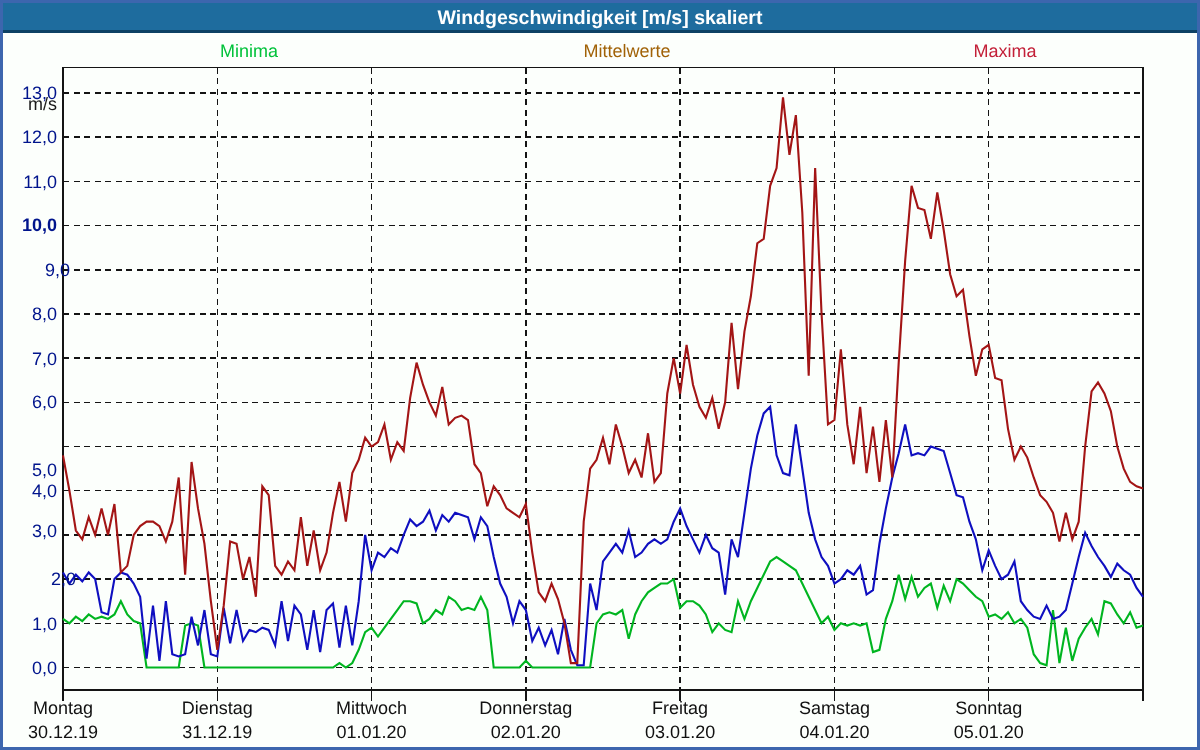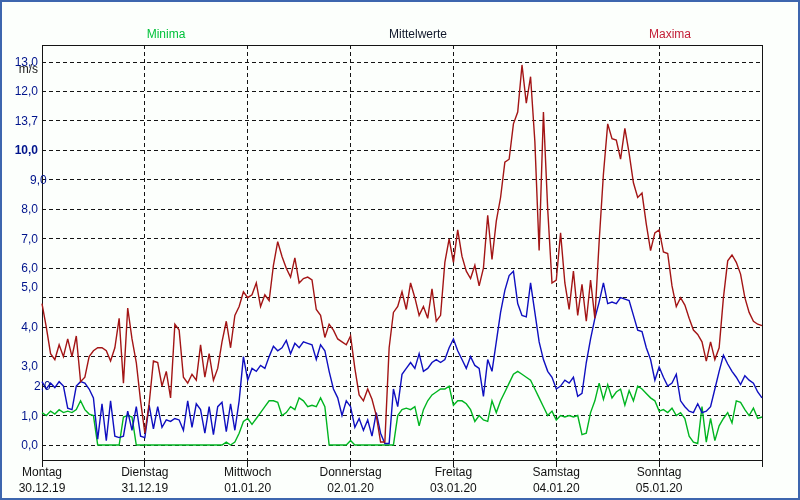--- a/index.html
+++ b/index.html
@@ -40,23 +40,26 @@
     position:absolute;width:96px;text-align:center;
     font-size:12px;color:#111111;line-height:14px;
   }
   .xlab-name{top:463px;}
   .xlab-date{top:479px;}
 </style>
 </head>
 <body>
 
 <div class="window">
+  <div class="titlebar">
+    <span>Windgeschwindigkeit [m/s] skaliert</span>
+  </div>
 
   <span id="legend-minima" class="legend-item" style="color: rgb(0, 194, 58);">Minima</span>
-  <span id="legend-mittelwerte" class="legend-item" style="color: #0f172a;">Mittelwerte</span>
+  <span id="legend-mittelwerte" class="legend-item" style="color: #a16207;">Mittelwerte</span>
   <span id="legend-maxima" class="legend-item" style="color: rgb(195, 32, 56);">Maxima</span>
 
   <div class="yunit">m/s</div>
 
   <svg id="plot" width="800" height="500">
       <line x1="40" y1="443" x2="760" y2="443" stroke="#141414" stroke-width="1" shape-rendering="crispEdges" stroke-dasharray="4 3"></line>
       <line x1="40" y1="413.53846153846155" x2="760" y2="413.53846153846155" stroke="#141414" stroke-width="1" shape-rendering="crispEdges" stroke-dasharray="4 3"></line>
       <line x1="40" y1="384.0769230769231" x2="760" y2="384.0769230769231" stroke="#141414" stroke-width="1" shape-rendering="crispEdges" stroke-dasharray="4 3"></line>
       <line x1="40" y1="354.61538461538464" x2="760" y2="354.61538461538464" stroke="#141414" stroke-width="1" shape-rendering="crispEdges" stroke-dasharray="4 3"></line>
       <line x1="40" y1="325.1538461538462" x2="760" y2="325.1538461538462" stroke="#141414" stroke-width="1" shape-rendering="crispEdges" stroke-dasharray="4 3"></line>
@@ -85,29 +88,29 @@
       <line x1="760" y1="458" x2="760" y2="465" stroke="#141414" stroke-width="1" shape-rendering="crispEdges"></line>
       <rect x="40" y="43" width="720" height="415" fill="none" stroke="#141414" stroke-width="1" shape-rendering="crispEdges"></rect>
       <polyline points="40.00,410.59 44.29,413.54 48.57,409.12 52.86,412.07 57.14,407.65 61.43,410.59 65.71,409.12 70.00,410.59 74.29,407.65 78.57,398.81 82.86,407.65 87.14,412.07 91.43,413.54 95.71,443.00 100.00,443.00 104.29,443.00 108.57,443.00 112.86,443.00 117.14,443.00 121.43,415.01 125.71,413.54 130.00,415.01 134.29,443.00 138.57,443.00 142.86,443.00 147.14,443.00 151.43,443.00 155.71,443.00 160.00,443.00 164.29,443.00 168.57,443.00 172.86,443.00 177.14,443.00 181.43,443.00 185.71,443.00 190.00,443.00 194.29,443.00 198.57,443.00 202.86,443.00 207.14,443.00 211.43,443.00 215.71,443.00 220.00,443.00 224.29,440.05 228.57,443.00 232.86,440.05 237.14,431.22 241.43,419.43 245.71,416.48 250.00,422.38 254.29,416.48 258.57,410.59 262.86,404.70 267.14,398.81 271.43,398.81 275.71,400.28 280.00,413.54 284.29,410.59 288.57,404.70 292.86,407.65 297.14,395.86 301.43,398.81 305.71,404.70 310.00,403.23 314.29,404.70 318.57,395.86 322.86,404.70 327.14,443.00 331.43,443.00 335.71,443.00 340.00,443.00 344.29,443.00 348.57,438.58 352.86,443.00 357.14,443.00 361.43,443.00 365.71,443.00 370.00,443.00 374.29,443.00 378.57,443.00 382.86,443.00 387.14,443.00 391.43,443.00 395.71,413.54 400.00,407.65 404.29,406.17 408.57,407.65 412.86,404.70 417.14,423.85 421.43,407.65 425.71,398.81 430.00,392.92 434.29,389.97 438.57,387.02 442.86,387.02 447.14,384.08 451.43,403.23 455.71,398.81 460.00,398.81 464.29,401.75 468.57,407.65 472.86,419.43 477.14,413.54 481.43,417.96 485.71,419.43 490.00,398.81 494.29,410.59 498.57,398.81 502.86,389.97 507.14,381.13 511.43,372.29 515.71,369.35 520.00,372.29 524.29,375.24 528.57,378.18 532.86,387.02 537.14,395.86 541.43,404.70 545.71,413.54 550.00,409.12 554.29,417.96 558.57,413.54 562.86,415.01 567.14,413.54 571.43,415.01 575.71,413.54 580.00,432.69 584.29,431.22 588.57,410.59 592.86,398.81 597.14,381.13 601.43,397.33 605.71,382.60 610.00,395.86 614.29,389.97 618.57,387.02 622.86,403.23 627.14,388.50 631.43,398.81 635.71,384.08 640.00,387.02 644.29,391.44 648.57,395.86 652.86,398.81 657.14,409.12 661.43,407.65 665.71,410.59 670.00,406.17 674.29,413.54 678.57,410.59 682.86,416.48 687.14,434.16 691.43,440.05 695.71,441.53 700.00,404.70 704.29,440.05 708.57,416.48 712.86,438.58 717.14,423.85 721.43,416.48 725.71,410.59 730.00,420.90 734.29,398.81 738.57,400.28 742.86,407.65 747.14,413.54 751.43,406.17 755.71,416.48 760.00,415.01" fill="none" stroke="#00b520" stroke-width="1.4"></polyline>
       <polyline points="40.00,379.66 44.29,387.02 48.57,381.13 52.86,385.55 57.14,379.66 61.43,384.08 65.71,406.17 70.00,407.65 74.29,384.08 78.57,379.66 82.86,381.13 87.14,387.02 91.43,395.86 95.71,437.11 100.00,401.75 104.29,438.58 108.57,398.81 112.86,434.16 117.14,435.63 121.43,434.16 125.71,409.12 130.00,428.27 134.29,404.70 138.57,434.16 142.86,435.63 147.14,403.23 151.43,426.80 155.71,404.70 160.00,425.32 164.29,417.96 168.57,419.43 172.86,416.48 177.14,417.96 181.43,428.27 185.71,398.81 190.00,425.32 194.29,401.75 198.57,407.65 202.86,431.22 207.14,404.70 211.43,432.69 215.71,404.70 220.00,400.28 224.29,429.74 228.57,401.75 232.86,428.27 237.14,398.81 241.43,354.62 245.71,378.18 250.00,366.40 254.29,369.35 258.57,363.45 262.86,366.40 267.14,354.62 271.43,344.30 275.71,348.72 280.00,345.78 284.29,338.41 288.57,351.67 292.86,341.36 297.14,345.78 301.43,339.88 305.71,341.36 310.00,342.83 314.29,357.56 318.57,342.83 322.86,348.72 327.14,369.35 331.43,387.02 335.71,395.86 340.00,413.54 344.29,398.81 348.57,404.70 352.86,425.32 357.14,416.48 361.43,428.27 365.71,417.96 370.00,434.16 374.29,410.59 378.57,431.22 382.86,441.53 387.14,441.53 391.43,387.02 395.71,404.70 400.00,372.29 404.29,366.40 408.57,360.51 412.86,366.40 417.14,351.67 421.43,369.35 425.71,366.40 430.00,360.51 434.29,357.56 438.57,360.51 442.86,357.56 447.14,345.78 451.43,336.94 455.71,348.72 460.00,357.56 464.29,366.40 468.57,354.62 472.86,363.45 477.14,366.40 481.43,394.39 485.71,357.56 490.00,369.35 494.29,339.88 498.57,310.42 502.86,288.33 507.14,273.60 511.43,269.18 515.71,301.58 520.00,313.37 524.29,314.84 528.57,280.96 532.86,310.42 537.14,339.88 541.43,357.56 545.71,369.35 550.00,375.24 554.29,387.02 558.57,384.08 562.86,378.18 567.14,381.13 571.43,375.24 575.71,394.39 580.00,391.44 584.29,360.51 588.57,336.94 592.86,316.32 597.14,300.11 601.43,280.96 605.71,301.58 610.00,300.11 614.29,301.58 618.57,295.69 622.86,297.17 627.14,298.64 631.43,313.37 635.71,328.10 640.00,329.57 644.29,345.78 648.57,357.56 652.86,378.18 657.14,364.93 661.43,375.24 665.71,384.08 670.00,381.13 674.29,372.29 678.57,398.81 682.86,404.70 687.14,409.12 691.43,410.59 695.71,401.75 700.00,410.59 704.29,409.12 708.57,404.70 712.86,387.02 717.14,369.35 721.43,353.14 725.71,361.98 730.00,369.35 734.29,375.24 738.57,382.60 742.86,373.77 747.14,378.18 751.43,381.13 755.71,389.97 760.00,395.86" fill="none" stroke="#0f0fc0" stroke-width="1.4"></polyline>
       <polyline points="40.00,301.58 44.29,325.15 48.57,351.67 52.86,357.56 57.14,342.83 61.43,354.62 65.71,336.94 70.00,354.62 74.29,333.99 78.57,379.66 82.86,375.24 87.14,354.62 91.43,348.72 95.71,345.78 100.00,345.78 104.29,348.72 108.57,359.03 112.86,345.78 117.14,316.32 121.43,381.13 125.71,306.00 130.00,336.94 134.29,360.51 138.57,398.81 142.86,431.22 147.14,401.75 151.43,359.03 155.71,360.51 160.00,384.08 164.29,369.35 168.57,395.86 172.86,322.21 177.14,328.10 181.43,375.24 185.71,381.13 190.00,372.29 194.29,378.18 198.57,342.83 202.86,375.24 207.14,351.67 211.43,378.18 215.71,366.40 220.00,339.88 224.29,319.26 228.57,345.78 232.86,313.37 237.14,304.53 241.43,289.80 245.71,295.69 250.00,292.75 254.29,280.96 258.57,304.53 262.86,292.75 267.14,298.64 271.43,263.28 275.71,239.72 280.00,254.45 284.29,266.23 288.57,275.07 292.86,255.92 297.14,280.96 301.43,276.54 305.71,275.07 310.00,278.02 314.29,307.48 318.57,313.37 322.86,335.47 327.14,322.21 331.43,328.10 335.71,336.94 340.00,339.88 344.29,342.83 348.57,333.99 352.86,366.40 357.14,392.92 361.43,398.81 365.71,387.02 370.00,397.33 374.29,413.54 378.57,440.05 382.86,440.05 387.14,345.78 391.43,310.42 395.71,304.53 400.00,289.80 404.29,307.48 408.57,280.96 412.86,295.69 417.14,313.37 421.43,304.53 425.71,316.32 430.00,286.85 434.29,319.26 438.57,313.37 442.86,260.34 447.14,236.77 451.43,260.34 455.71,227.93 460.00,254.45 464.29,269.18 468.57,276.54 472.86,263.28 477.14,283.91 481.43,266.23 485.71,213.20 490.00,257.39 494.29,219.09 498.57,195.52 502.86,160.17 507.14,157.22 511.43,121.87 515.71,110.08 520.00,62.95 524.29,101.25 528.57,74.73 532.86,139.55 537.14,248.55 541.43,110.08 545.71,207.31 550.00,280.96 554.29,278.02 558.57,230.88 562.86,280.96 567.14,307.48 571.43,269.18 575.71,313.37 580.00,282.43 584.29,319.26 588.57,278.02 592.86,316.32 597.14,239.72 601.43,171.95 605.71,121.87 610.00,136.60 614.29,138.07 618.57,157.22 622.86,126.29 627.14,151.33 631.43,180.79 635.71,195.52 640.00,191.10 644.29,222.04 648.57,248.55 652.86,230.88 657.14,227.93 661.43,250.03 665.71,251.50 670.00,283.91 674.29,304.53 678.57,295.69 682.86,303.06 687.14,316.32 691.43,328.10 695.71,332.52 700.00,339.88 704.29,359.03 708.57,339.88 712.86,357.56 717.14,345.78 721.43,295.69 725.71,258.87 730.00,252.97 734.29,260.34 738.57,272.12 742.86,295.69 747.14,310.42 751.43,319.26 755.71,322.21 760.00,323.68" fill="none" stroke="#a31515" stroke-width="1.4"></polyline>
     </svg>
 
   <div id="ylabels">
       <div class="ylab" style="top: 53px;">13,0</div>
       <div class="ylab" style="top: 82.4615px;">12,0</div>
-      <div class="ylab" style="top: 111.923px;">13,7</div>
+      <div class="ylab" style="top: 111.923px;">11,0</div>
       <div class="ylab" style="top: 141.385px; font-weight: bold;">10,0</div>
       <div class="ylab" style="top: 170.846px; padding-left: 28px;">9,0</div>
       <div class="ylab" style="top: 200.308px;">8,0</div>
       <div class="ylab" style="top: 229.769px;">7,0</div>
       <div class="ylab" style="top: 259.231px;">6,0</div>
-      <div class="ylab" style="top: 278px;">5,0</div>
+      <div class="ylab" style="top: 304px;">5,0</div>
       <div class="ylab" style="top: 318.154px;">4,0</div>
-      <div class="ylab" style="top: 357px;">3,0</div>
+      <div class="ylab" style="top: 345px;">3,0</div>
       <div class="ylab" style="top: 377.077px; padding-left: 32px;">2,0</div>
       <div class="ylab" style="top: 406.538px;">1,0</div>
       <div class="ylab" style="top: 436px;">0,0</div>
     </div>
   <div id="xlabels">
       <div class="xlab-name" style="left: -8px;">Montag</div>
       <div class="xlab-date" style="left: -8px;">30.12.19</div>
       <div class="xlab-name" style="left: 94.8571px;">Dienstag</div>
       <div class="xlab-date" style="left: 94.8571px;">31.12.19</div>
       <div class="xlab-name" style="left: 197.714px;">Mittwoch</div>

